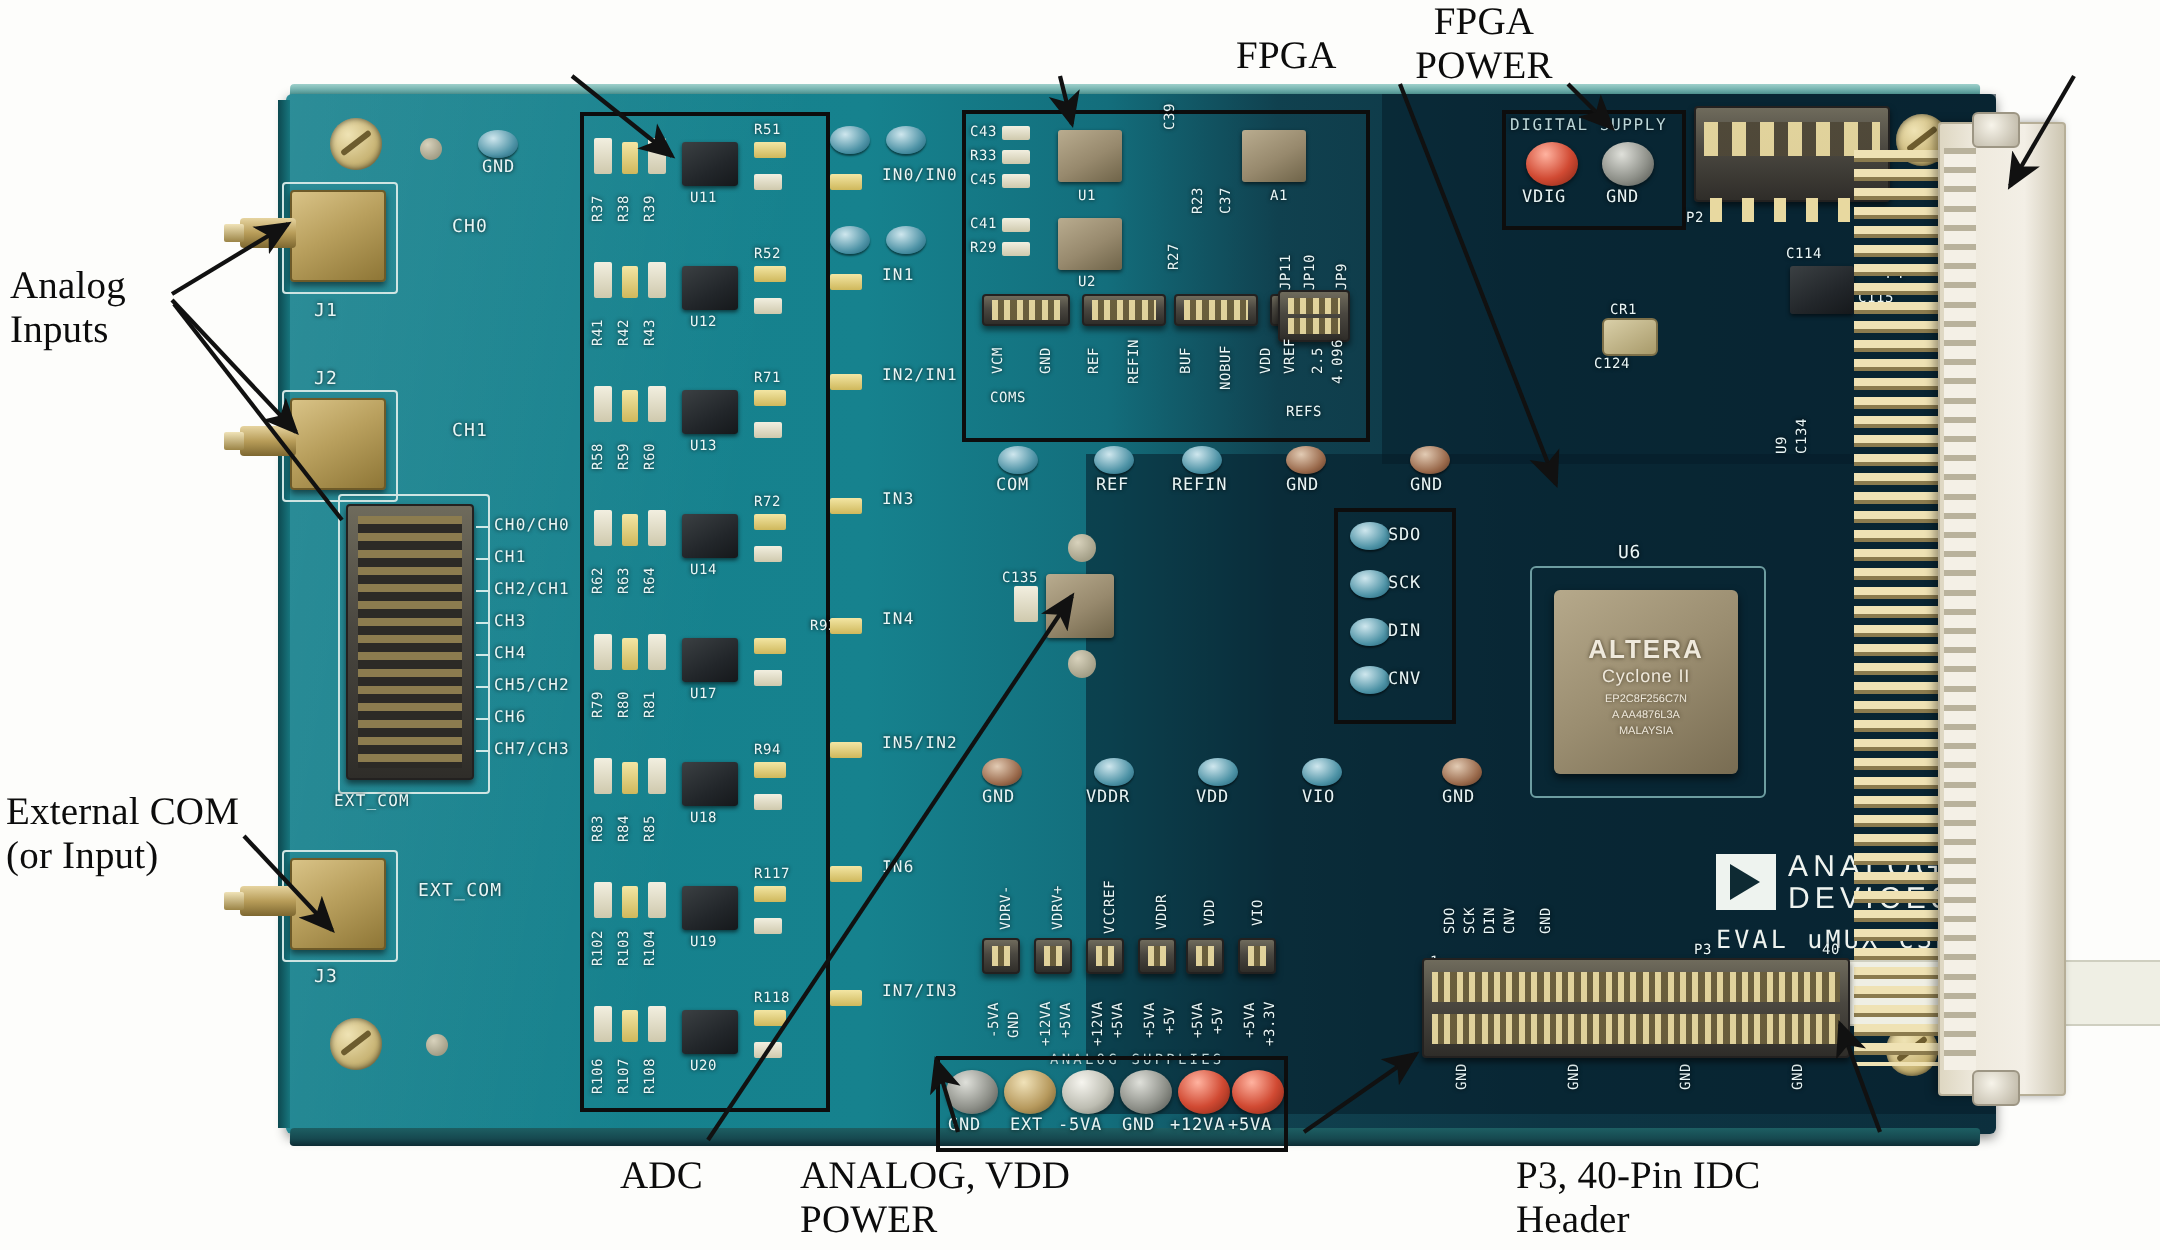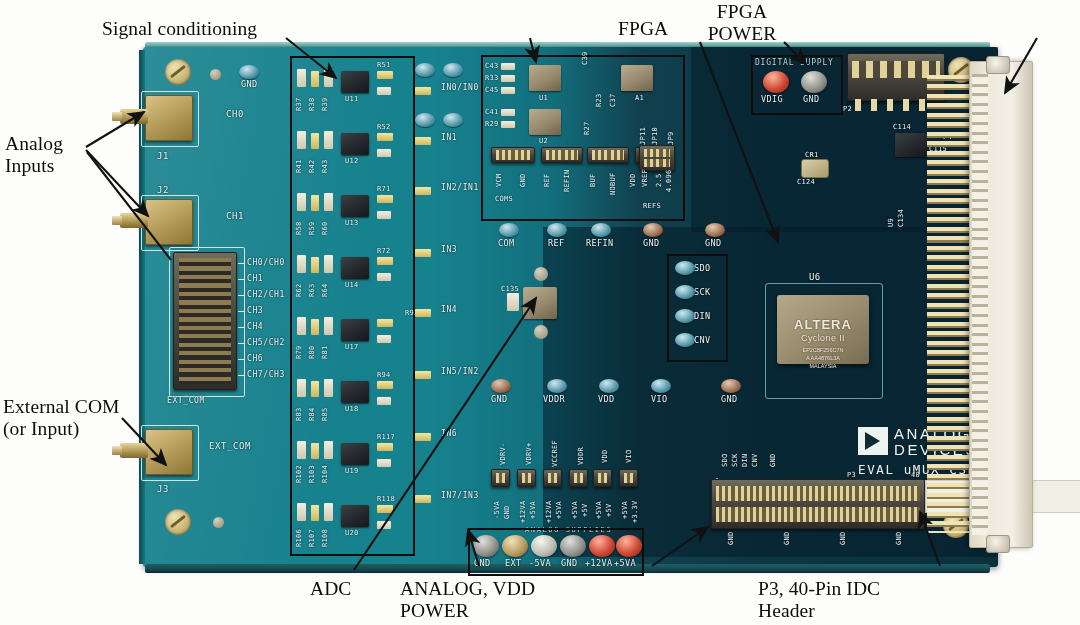--- a/index.html
+++ b/index.html
@@ -99,21 +99,21 @@
       border:1px solid #b6ae97;border-radius:2px;box-shadow:-2px 0 5px rgba(0,0,0,.35);}
   #din .notches{position:absolute;left:2px;top:12px;width:16px;height:461px;
       background:repeating-linear-gradient(180deg,#b9b29c 0 3px,#f4f0e6 3px 9.6px);}
   #din .mount{position:absolute;left:16px;width:22px;height:16px;border-radius:3px;
       background:radial-gradient(circle at 40% 35%,#f7f4ea,#b9b2a0);border:1px solid #9d9684;}
   #pins96{position:absolute;left:784px;top:28px;width:46px;height:458px;
       background:repeating-linear-gradient(180deg,
         #efe2b4 0 4px, #8b7b4e 4px 6px, rgba(0,0,0,0) 6px 9.5px);}
 
   
-  #fpga{position:absolute;left:634px;top:248px;width:92px;height:69px;
+  #fpga{position:absolute;left:634px;top:248px;width:92px;height:92px;
       background:linear-gradient(145deg,#b6a98b,#9a8d70 50%,#786c52);
       border-radius:3px;box-shadow:0 2px 4px rgba(0,0,0,.6);}
   #fpga .f-txt{position:absolute;left:0;right:0;text-align:center;color:#efe9dc;
       font-family:"Liberation Sans",sans-serif;text-shadow:0 0 2px rgba(60,50,30,.9);}
   .fpga-ring{position:absolute;border:1.5px solid #8fc6c6;border-radius:3px;opacity:.75;}
 
   
   #adlogo{position:absolute;left:715px;top:378px;}
   #adtri{position:absolute;left:0;top:2px;width:30px;height:28px;background:#eef3ef;}
   #adtri:after{content:"";position:absolute;left:7px;top:5px;border-left:15px solid #0e2a33;
@@ -596,21 +596,20 @@
       <path d="M354,570 L536,298"></path>
 
       <path d="M479,566 L468,530"></path>
 
       <path d="M652,566 L708,527"></path>
 
       <path d="M940,566 L920,512"></path>
     </g>
   </svg>
 
-  <div class="ann" style="left:102px;top:18px;">Signal conditioning</div>
 
 
   <div class="ann" style="left:618px;top:18px;">FPGA</div>
 
   <div class="ann c" style="left:700px;top:1px;width:84px;">FPGA
 POWER</div>
 
 
   <div class="ann" style="left:5px;top:133px;">Analog
 Inputs</div>

